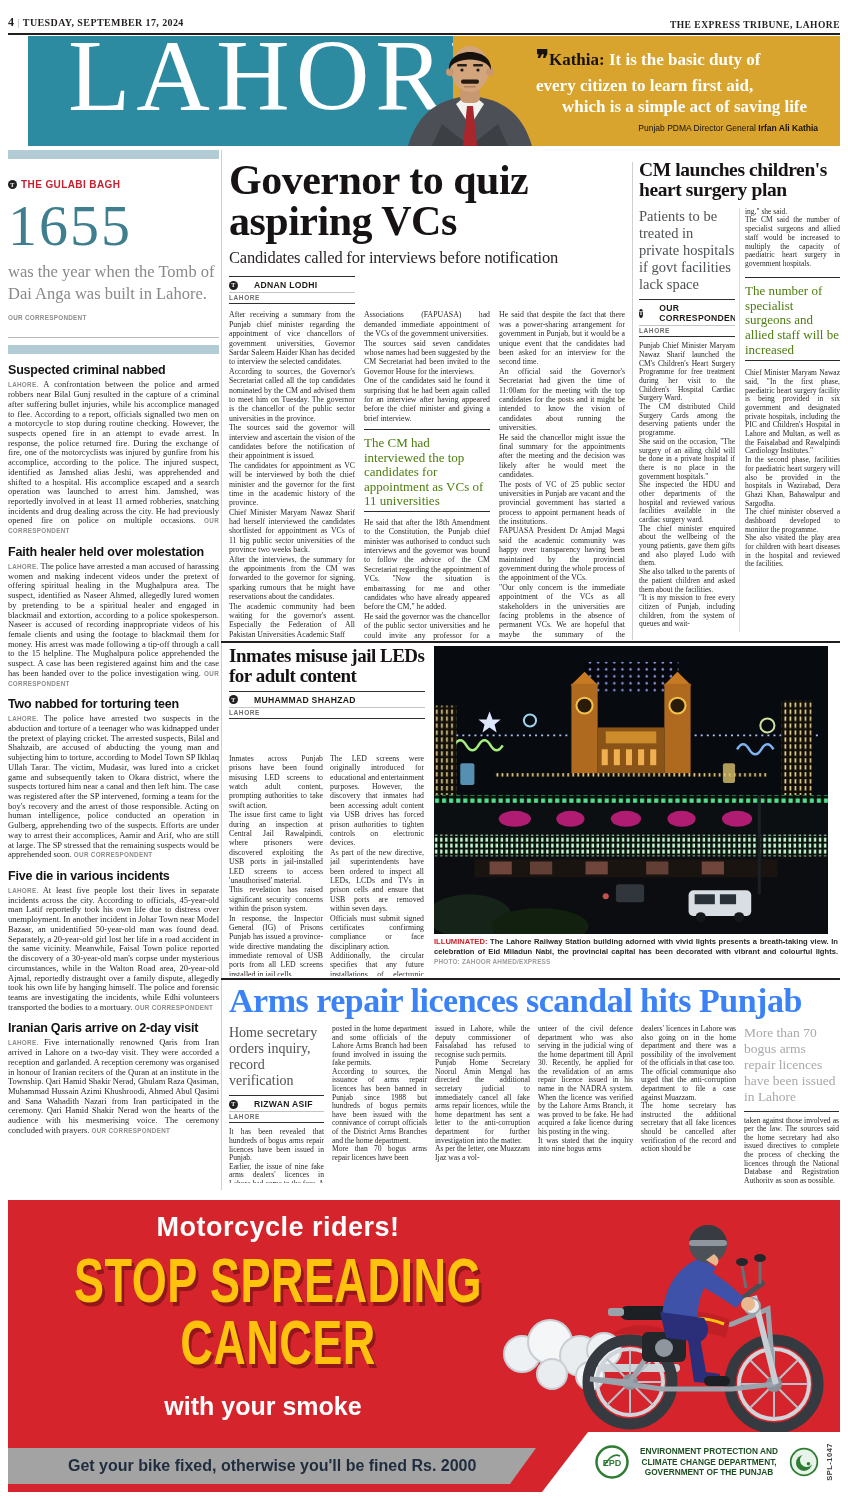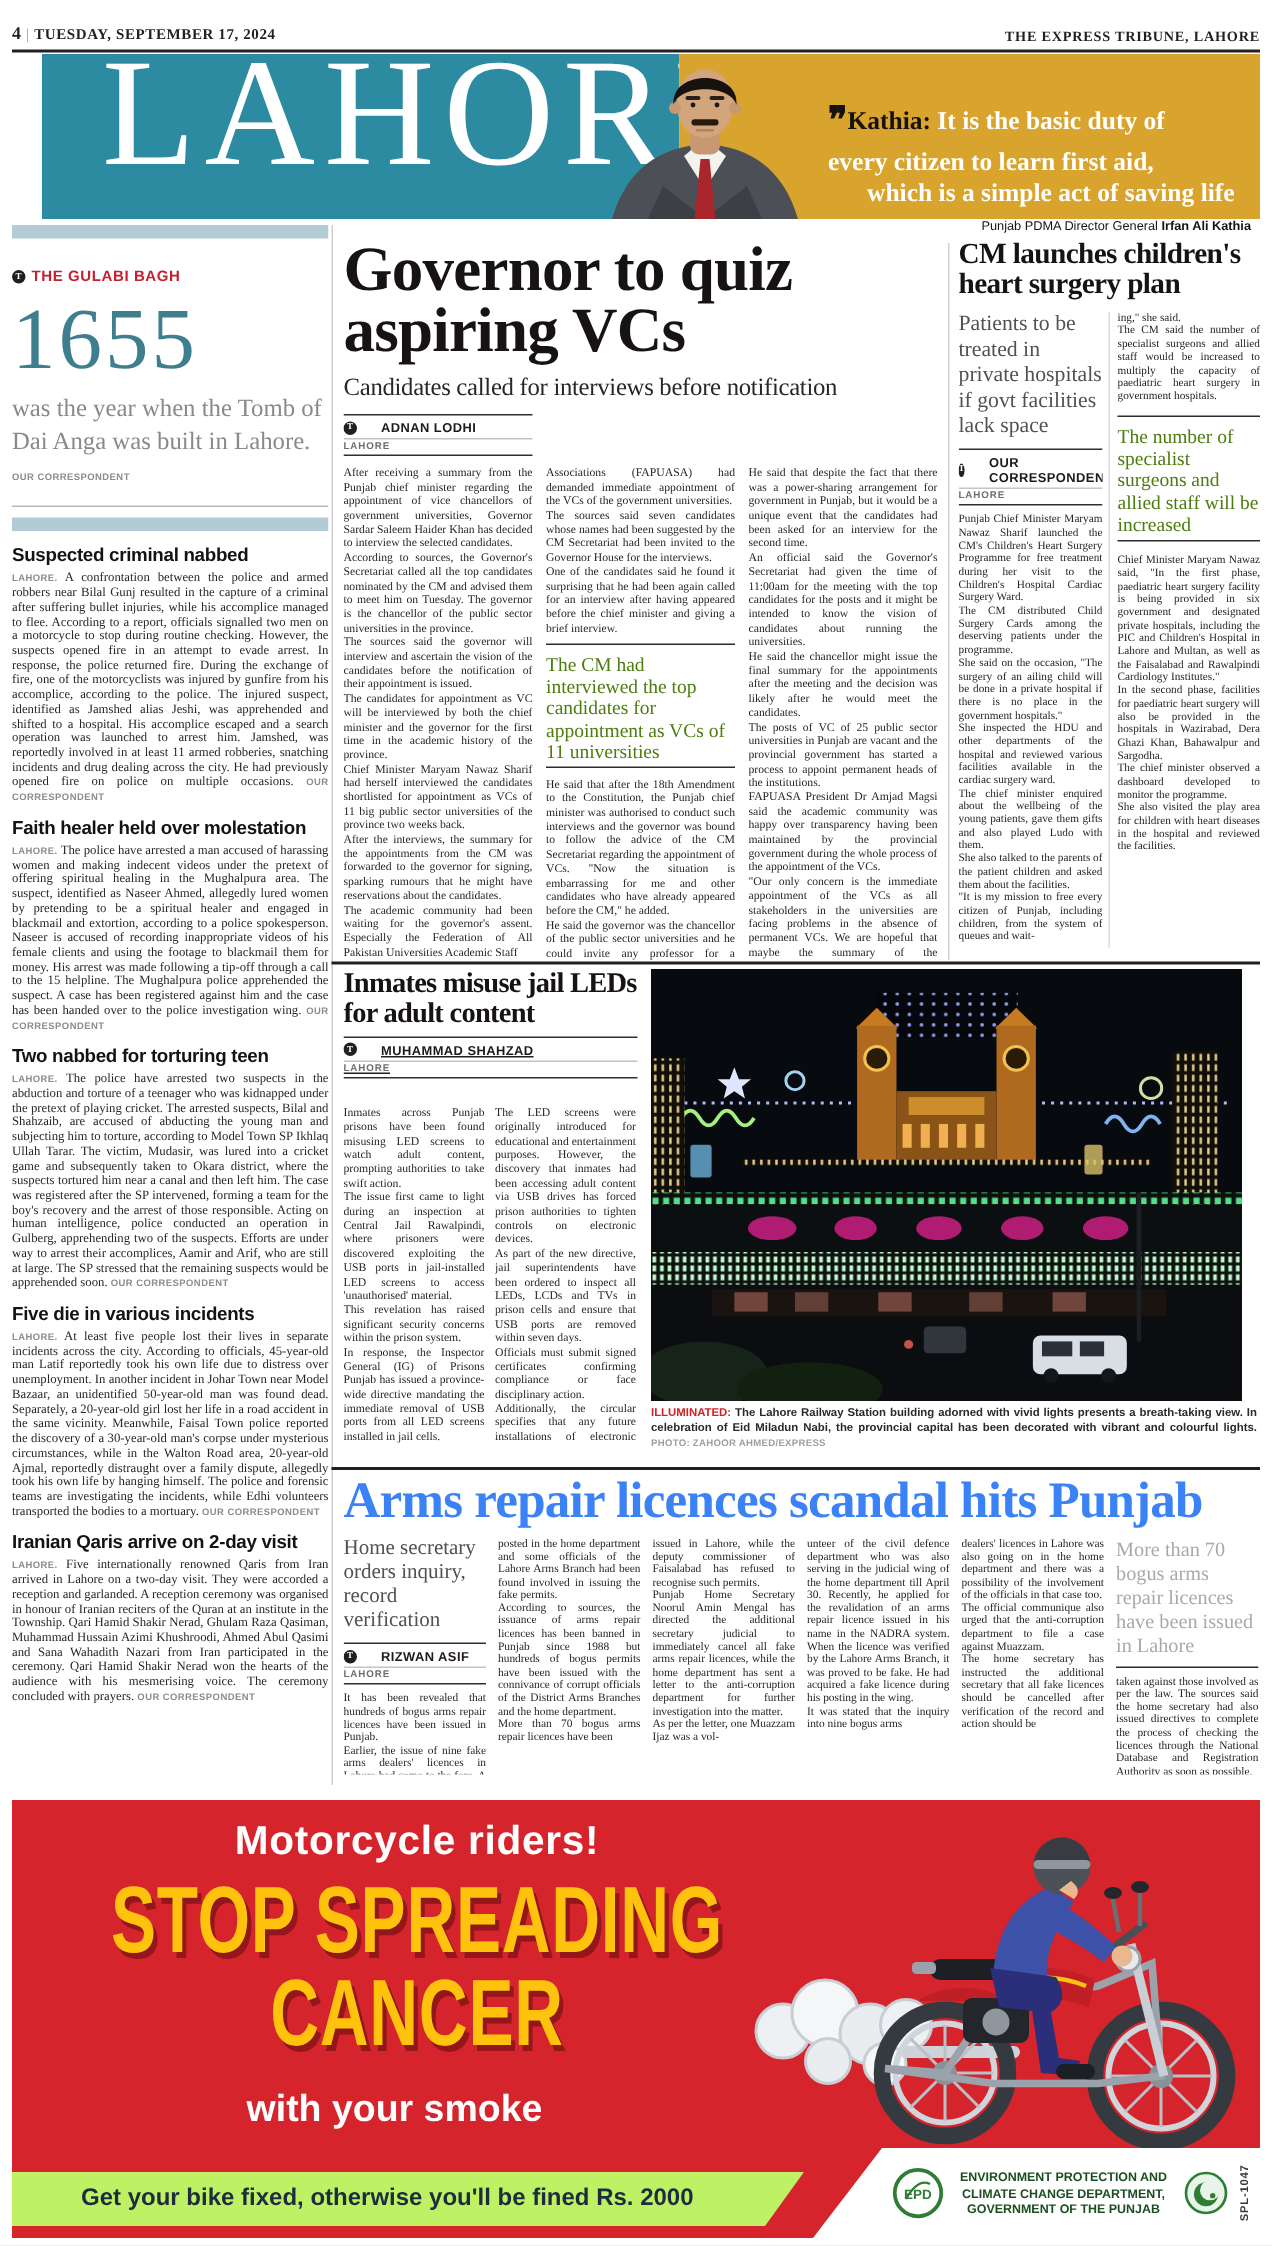--- a/index.html
+++ b/index.html
@@ -13,21 +13,21 @@
   .tb-left .pg{font-size:12px;}
   .tb-left .sep{color:#999;font-weight:normal;padding:0 3px;}
   .tb-right{font-weight:bold;font-size:9.5px;letter-spacing:.5px;color:#231f20;}
   
   .masthead{left:28px;top:36px;width:812px;height:110px;}
   .mh-teal{position:absolute;left:0;top:0;width:425px;height:110px;background:#2d8ba1;overflow:hidden;}
   .mh-title{position:absolute;left:40px;top:-16px;font-size:102px;line-height:1.1;color:#fff;
             letter-spacing:6px;font-family:"Liberation Serif",serif;white-space:nowrap;}
   .mh-gold{position:absolute;left:425px;top:0;width:387px;height:110px;background:#d8a42e;}
   .mh-portrait{position:absolute;left:352px;bottom:0;width:180px;height:110px;z-index:2;}
-  .mh-quote{position:absolute;left:524px;top:8px;width:286px;z-index:3;font-size:17px;line-height:1.28;font-weight:bold;margin-top:22px;}
+  .mh-quote{position:absolute;left:508px;top:8px;width:286px;z-index:3;font-size:17px;line-height:1.28;font-weight:bold;}
   .qmark{font-size:24px;color:#17120e;vertical-align:-2px;}
   .qspeaker{color:#17120e;}
   .qwhite{color:#fff;}
   .q-ind{padding-left:26px;}
   .mh-credit{margin-top:5px;text-align:right;font-family:"Liberation Sans",sans-serif;
              font-size:8.5px;font-weight:normal;color:#17120e;padding-right:4px;}
   .mh-credit b{font-weight:bold;}
   
   .left-rail{left:8px;top:150px;width:211px;height:1044px;overflow:hidden;}
   .rail-bar{height:9px;background:#b2cbd4;}
@@ -75,21 +75,21 @@
   .cm-colA{width:96px;overflow:hidden;}
   .cm-colB{flex:1;overflow:hidden;border-left:1px solid #dcdcdc;padding-left:5px;}
   .cm .standfirst{font-size:14.5px;line-height:1.18;color:#4f5254;margin-bottom:6px;}
   .cm .byline{margin-bottom:5px;}
   .cm .body{font-size:7.5px;line-height:1.16;}
   .cm .pullq{font-size:13px;line-height:1.15;margin:8px 0;}
   
   .jail{left:229px;top:646px;width:611px;height:330px;display:flex;gap:9px;overflow:hidden;}
   .jail-left{width:196px;}
   .jail h2{margin:0;font-size:19px;line-height:1.05;letter-spacing:-.5px;font-weight:bold;color:#171314;}
-  .jail .byline{margin-top:5px;margin-bottom:5px;text-decoration:underline;}
+  .jail .byline{margin-top:5px;margin-bottom:22px;}
   .jail-cols{display:flex;gap:7px;height:238px;overflow:hidden;}
   .jail-col{width:94px;overflow:hidden;margin-top:13px;}
   .jail-right{flex:1;}
   .photo{width:394px;height:288px;display:block;background:#070a0f;}
   .cap{margin-top:3px;width:404px;font-family:"Liberation Sans",sans-serif;font-weight:bold;
        font-size:7.6px;line-height:1.3;color:#2d2a26;text-align:justify;}
   .cap .kick{color:#cc2128;}
   .cap .pcredit{color:#9c9ea0;font-size:6.4px;letter-spacing:.2px;}
   
   .arms{left:229px;top:984px;width:611px;height:206px;overflow:hidden;}
@@ -105,23 +105,23 @@
   .ad{left:8px;top:1200px;width:832px;height:292px;background:#d5242b;overflow:hidden;
       font-family:"Liberation Sans",sans-serif;}
   .ad-lead{position:absolute;left:0;top:12px;width:540px;text-align:center;
            font-weight:bold;font-size:27px;color:#fff;letter-spacing:.5px;}
   .ad-big{position:absolute;left:15px;top:50px;width:510px;text-align:center;}
   .ad-line{font-weight:bold;font-size:49px;line-height:1;color:#ffc20d;letter-spacing:.5px;
            transform:scaleY(1.28) scaleX(.92);transform-origin:center top;
            text-shadow:3px 3px 0 rgba(80,8,10,.5);height:62px;}
   .ad-sub{position:absolute;left:0;top:192px;width:510px;text-align:center;
           font-weight:bold;font-size:25px;color:#fff;}
-  .ad-strip{position:absolute;left:0;bottom:8px;width:528px;height:36px;background:#bef264;
+  .ad-strip{position:absolute;left:0;bottom:8px;width:528px;height:36px;background:#a3a3a3;
             clip-path:polygon(0 0,100% 0,calc(100% - 26px) 100%,0 100%);
-            display:flex;align-items:center;padding-left:46px;box-sizing:border-box;
+            display:flex;align-items:center;padding-left:60px;box-sizing:border-box;
             font-weight:bold;font-size:16px;color:#1e2c3e;}
   .ad-bike{position:absolute;right:4px;top:4px;width:344px;height:242px;}
   .ad-panel{position:absolute;right:0;bottom:0;width:298px;height:60px;background:#fff;
             clip-path:polygon(46px 0,100% 0,100% 100%,0 100%);
             display:flex;align-items:center;gap:5px;padding:4px 6px 4px 52px;box-sizing:border-box;}
   .dept{flex:1;font-weight:bold;font-size:8.3px;line-height:1.3;color:#1c4e22;
         text-align:center;text-transform:uppercase;}
   .spl{writing-mode:vertical-rl;transform:rotate(180deg);font-weight:bold;font-size:7.5px;
        color:#3a3a3a;letter-spacing:.5px;}
 </style>

